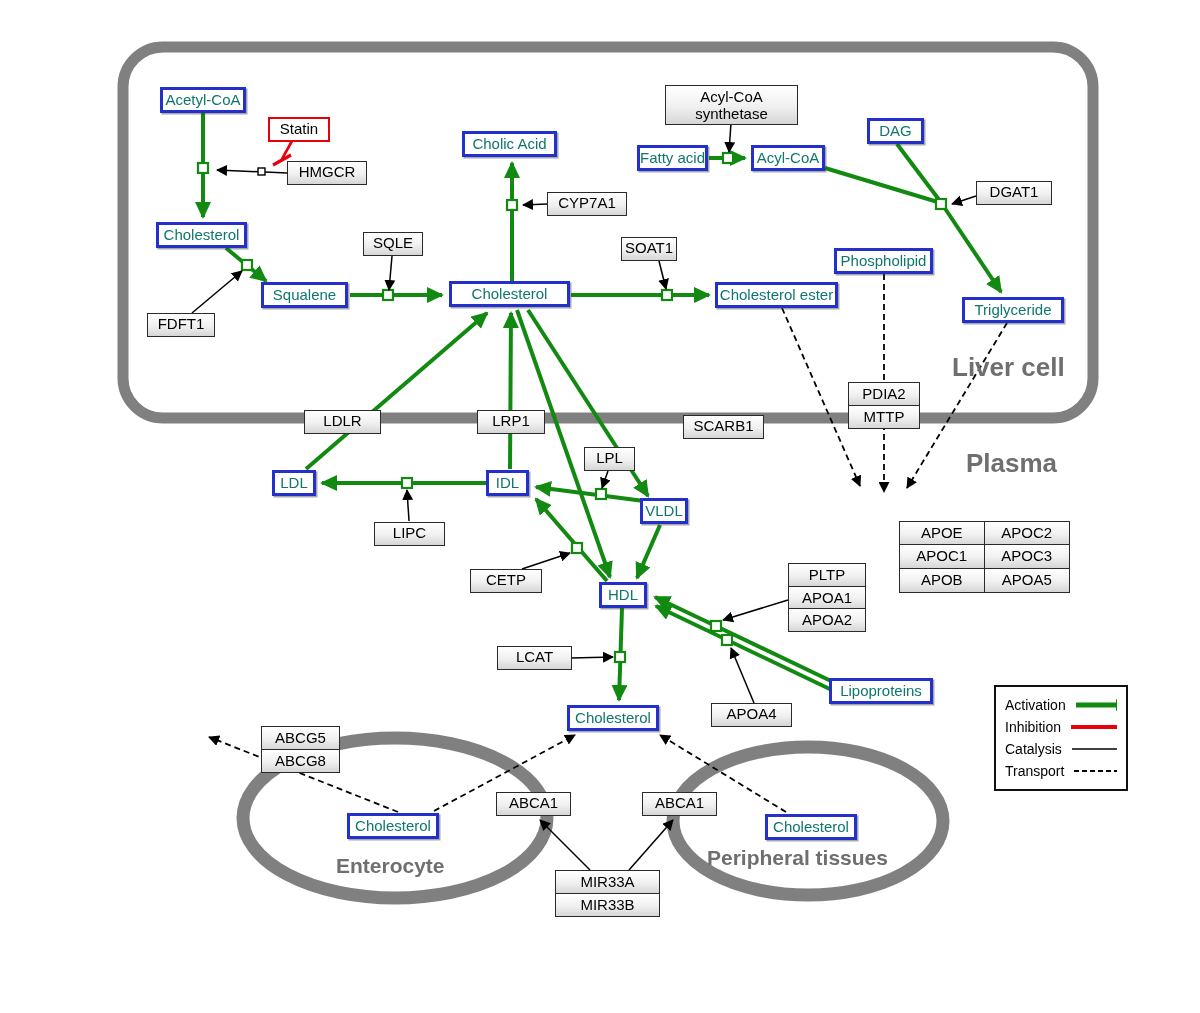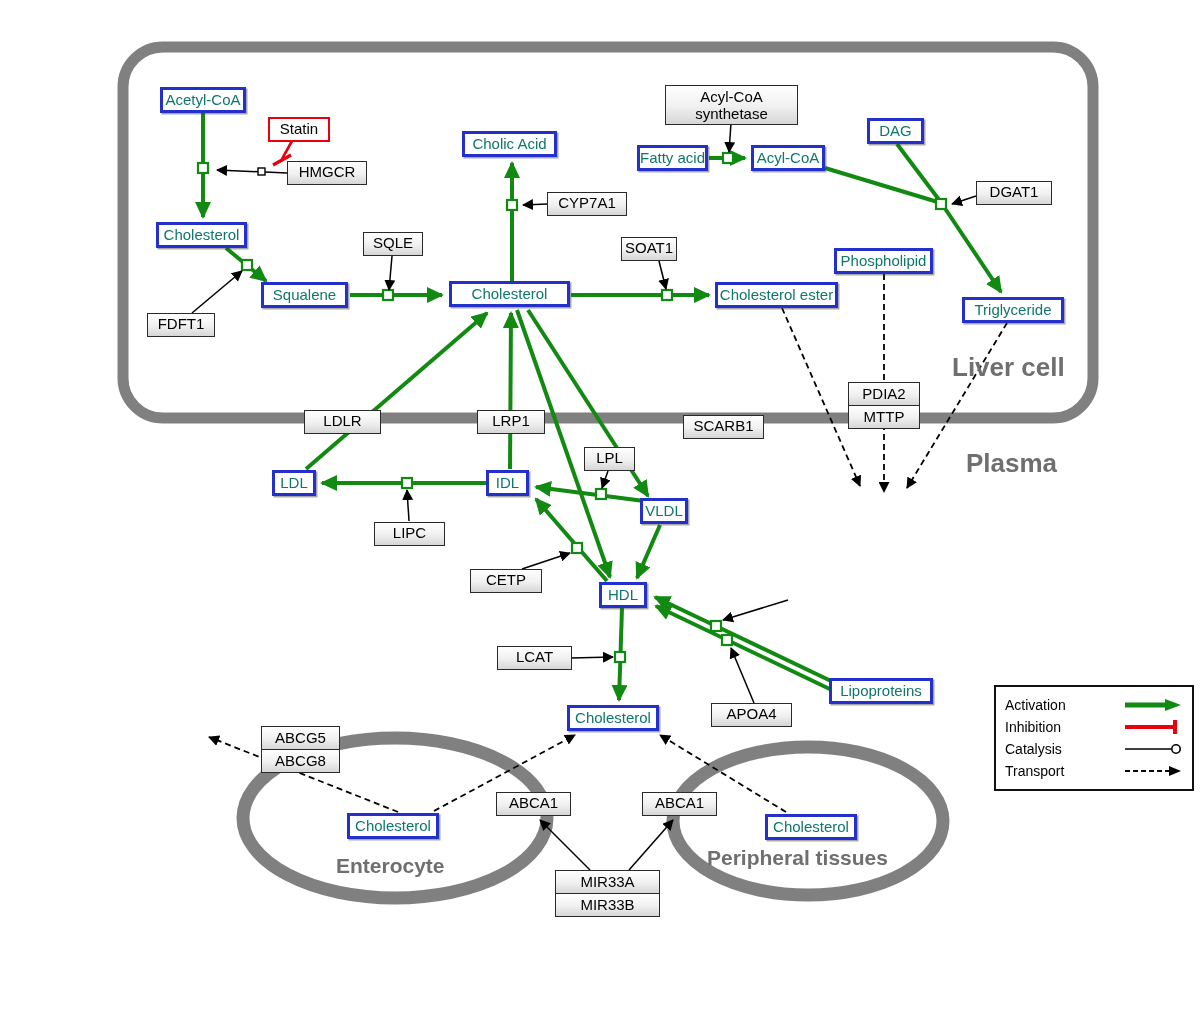--- a/index.html
+++ b/index.html
@@ -179,35 +179,48 @@
     <div class="e-row">PDIA2</div>
     <div class="e-row">MTTP</div>
   </div>
   <div class="e" style="left:304px;top:410px;width:77px">LDLR</div>
   <div class="e" style="left:477px;top:410px;width:68px">LRP1</div>
   <div class="e" style="left:683px;top:415px;width:81px">SCARB1</div>
   <div class="e" style="left:584px;top:447px;width:51px">LPL</div>
   <div class="e" style="left:374px;top:522px;width:71px">LIPC</div>
   <div class="e" style="left:470px;top:569px;width:72px">CETP</div>
   <div class="e" style="left:497px;top:646px;width:75px">LCAT</div>
+  <div class="stack" style="left:788px;top:563px;width:78px">
+    <div class="e-row">PLTP</div>
+    <div class="e-row">APOA1</div>
+    <div class="e-row">APOA2</div>
+  </div>
   <div class="e" style="left:711px;top:703px;width:81px">APOA4</div>
 
+  <div class="apo" style="left:900px;top:522px">
+    <div class="apo-cell">APOE</div>
+    <div class="apo-cell">APOC2</div>
+    <div class="apo-cell">APOC1</div>
+    <div class="apo-cell">APOC3</div>
+    <div class="apo-cell">APOB</div>
+    <div class="apo-cell">APOA5</div>
+  </div>
 
   <div class="stack" style="left:261px;top:726px;width:79px">
     <div class="e-row">ABCG5</div>
     <div class="e-row">ABCG8</div>
   </div>
   <div class="e" style="left:496px;top:792px;width:75px">ABCA1</div>
   <div class="e" style="left:642px;top:792px;width:75px">ABCA1</div>
   <div class="stack" style="left:555px;top:870px;width:105px">
     <div class="e-row">MIR33A</div>
     <div class="e-row">MIR33B</div>
   </div>
 
-  <div class="legend" style="left:994px;top:685px;width:200px;height:106px">
+  <div class="legend" style="left:994px;top:685px;width:134px;height:106px">
     <div class="lrow">
       <span>Activation</span>
       <svg width="60" height="16">
         <line class="igrn" x1="2" y1="8" x2="42" y2="8" stroke-width="5"></line>
         <path class="agf" d="M42,2 L58,8 L42,14 Z"></path>
       </svg>
     </div>
     <div class="lrow">
       <span>Inhibition</span>
       <svg width="60" height="16">

